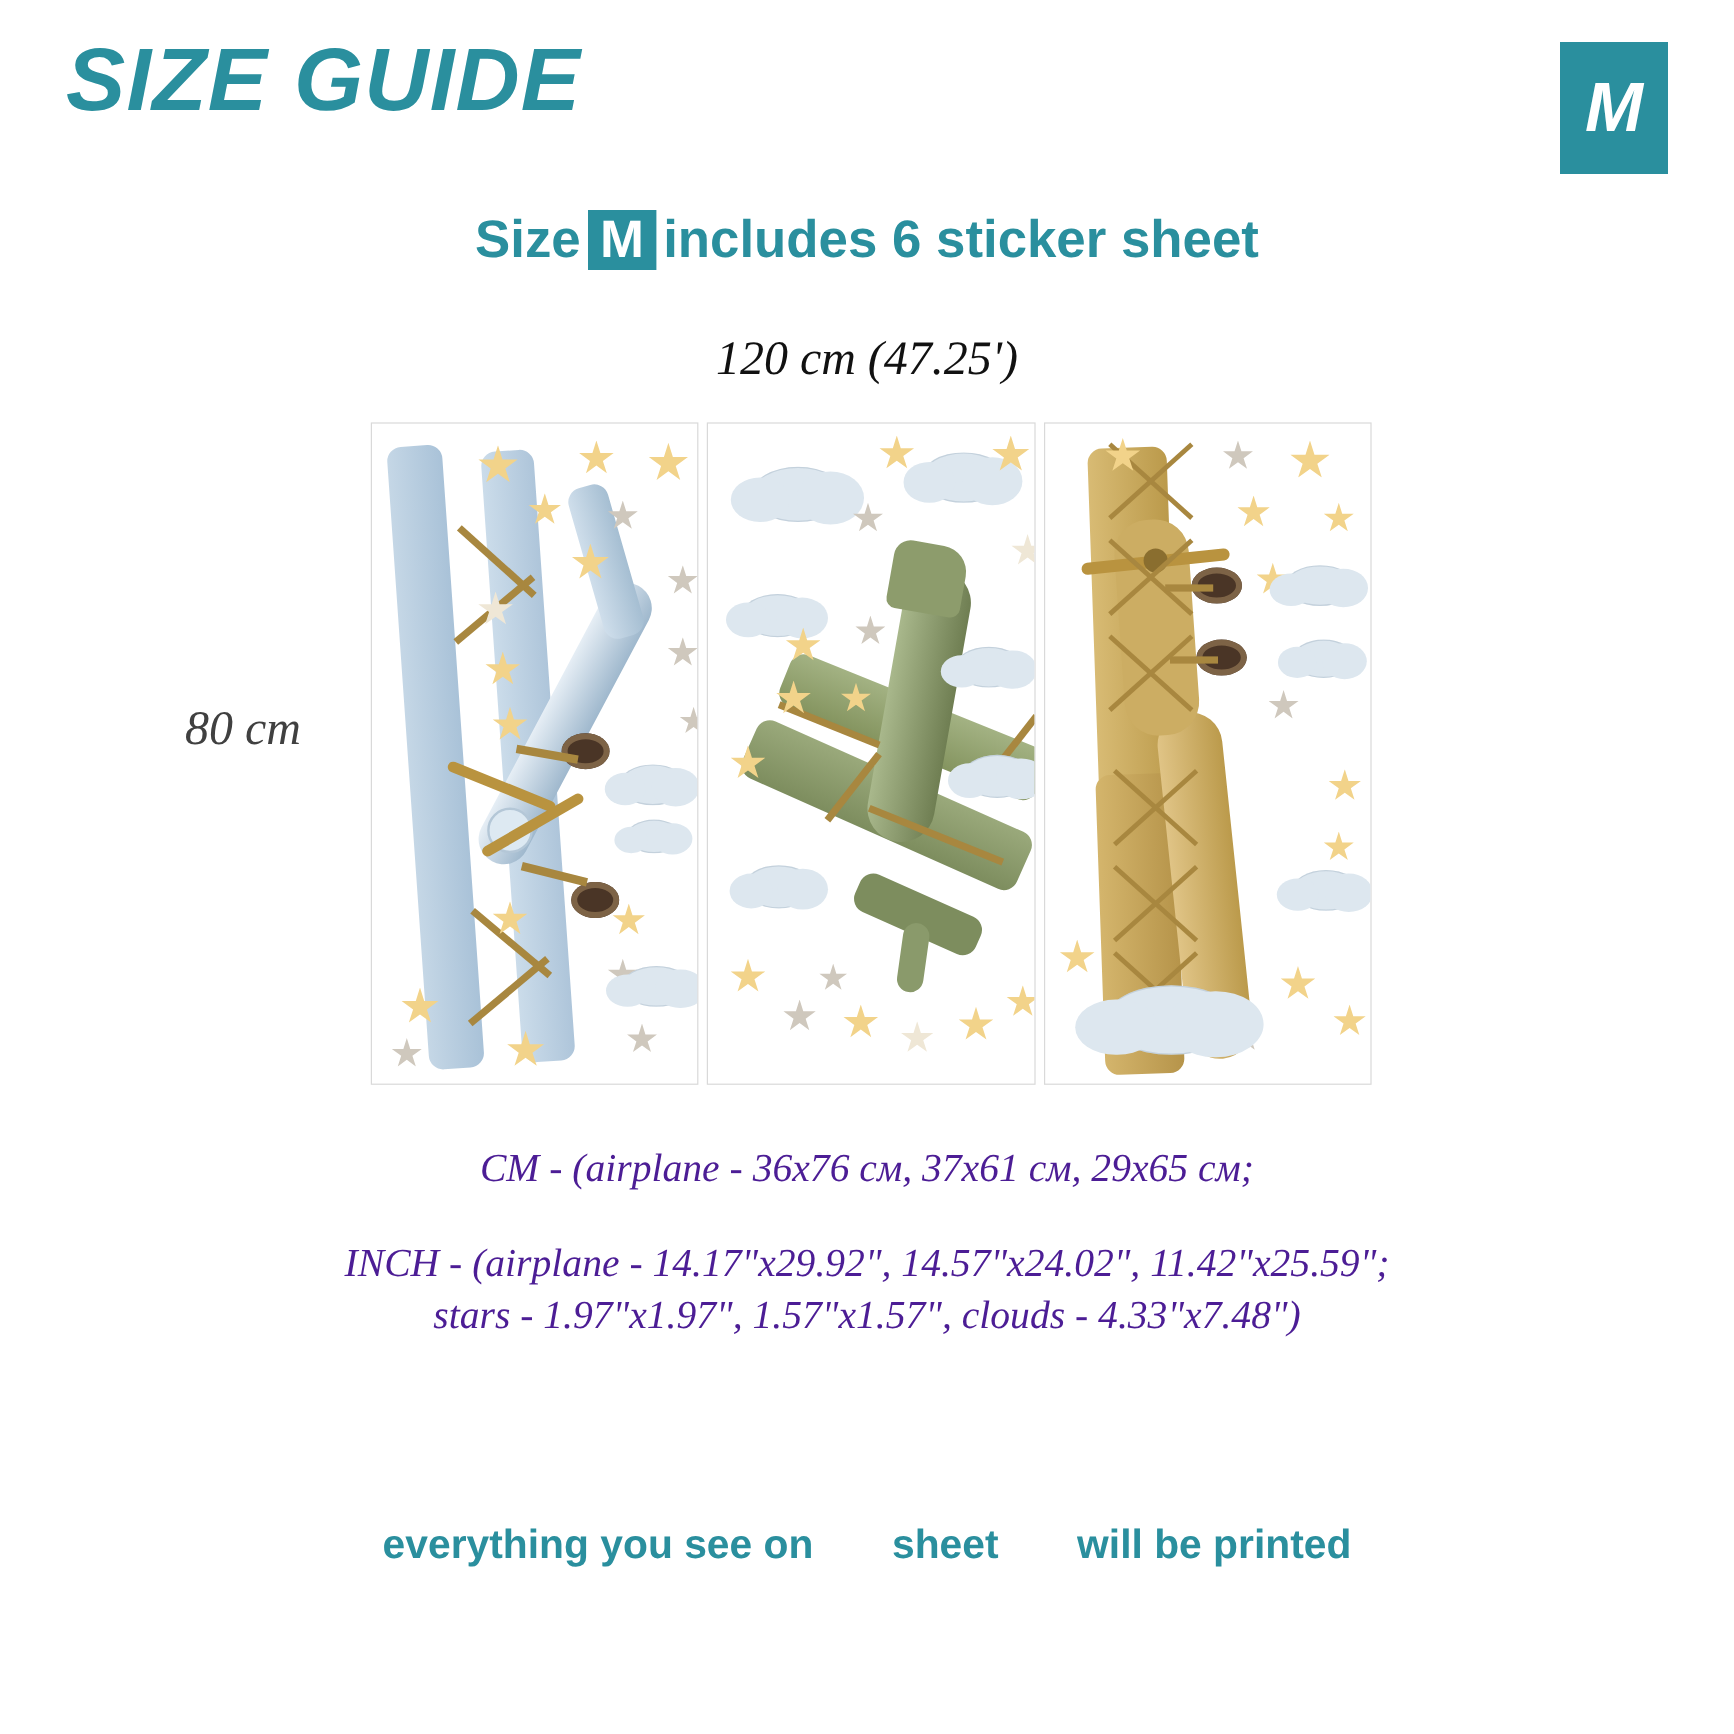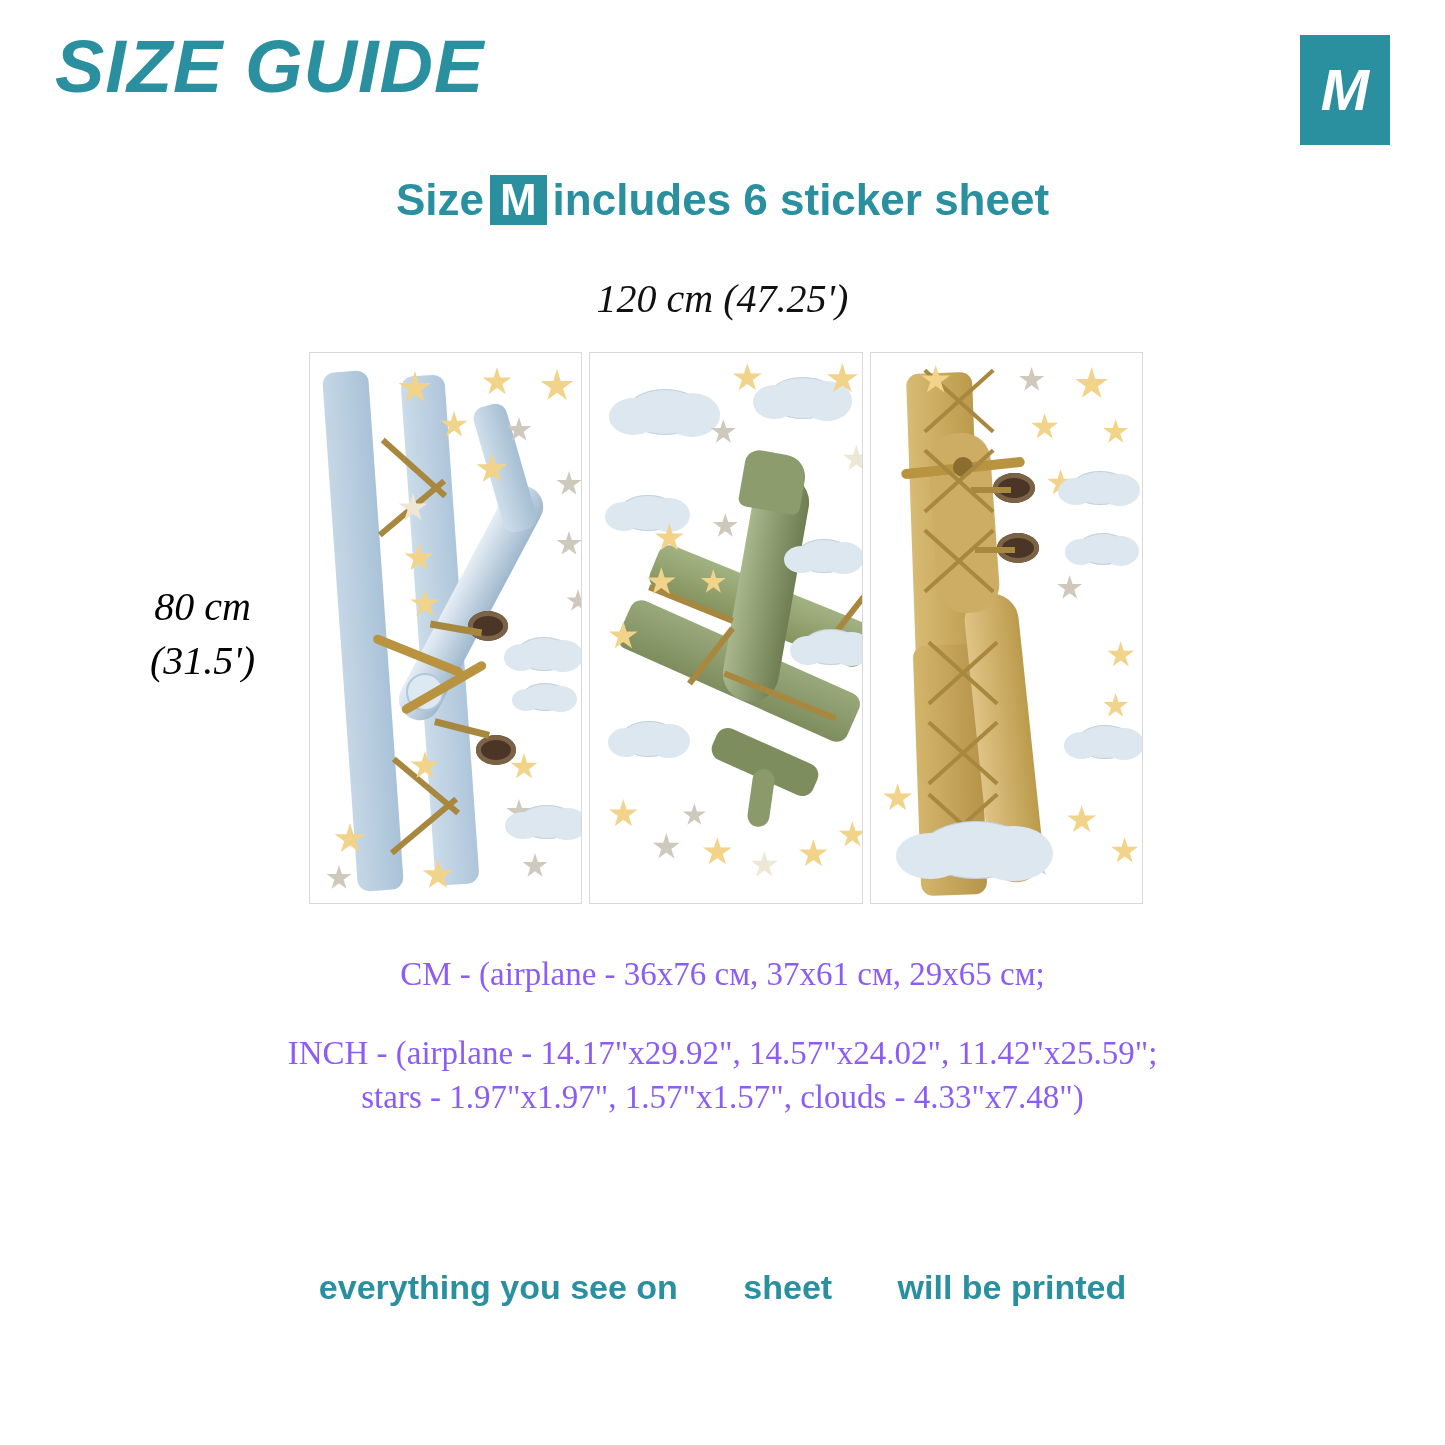--- a/index.html
+++ b/index.html
@@ -87,21 +87,21 @@
   }
   .dim-left {
     position: absolute;
     left: 105px;
     top: 580px;
     width: 195px;
     text-align: center;
     font-family: "Liberation Serif", serif;
     font-style: italic;
     font-size: 40px;
-    color: #000000;
+    color: #404040;
     line-height: 1.35;
   }
 
   
   .sheets {
     position: absolute;
     top: 352px;
     left: 309px;
     width: 834px;
     height: 552px;
@@ -155,22 +155,23 @@
   }
 
   
   .captions {
     position: absolute;
     top: 952px;
     left: 0;
     width: 100%;
     text-align: center;
     font-family: "Liberation Serif", serif;
+    font-style: italic;
     font-size: 33px;
-    color: #8b5cf6;
+    color: #4c1d95;
     line-height: 1.35;
   }
   .captions .block { margin-bottom: 34px; }
 
   
   .footer-note {
     position: absolute;
     top: 1263px;
     left: 0;
     width: 100%;
@@ -192,21 +193,20 @@
   </div>
 </div>
 
 <div class="subtitle">
   <span>Size</span><span class="inline-badge">M</span><span>includes 6 sticker sheet</span>
 </div>
 
 <div class="dim-top">120 cm (47.25')</div>
 <div class="dim-left">
   <div>80 cm</div>
-  <div>(31.5')</div>
 </div>
 
 <div class="sheets">
 
   <div class="sheet">
 
     <div class="plane">
 
       <div class="wing" style="left:30px; top:18px; width:46px; height:520px; background:linear-gradient(90deg,#c5d7e6,#a9c2d8); transform:rotate(-4deg);"></div>
 

